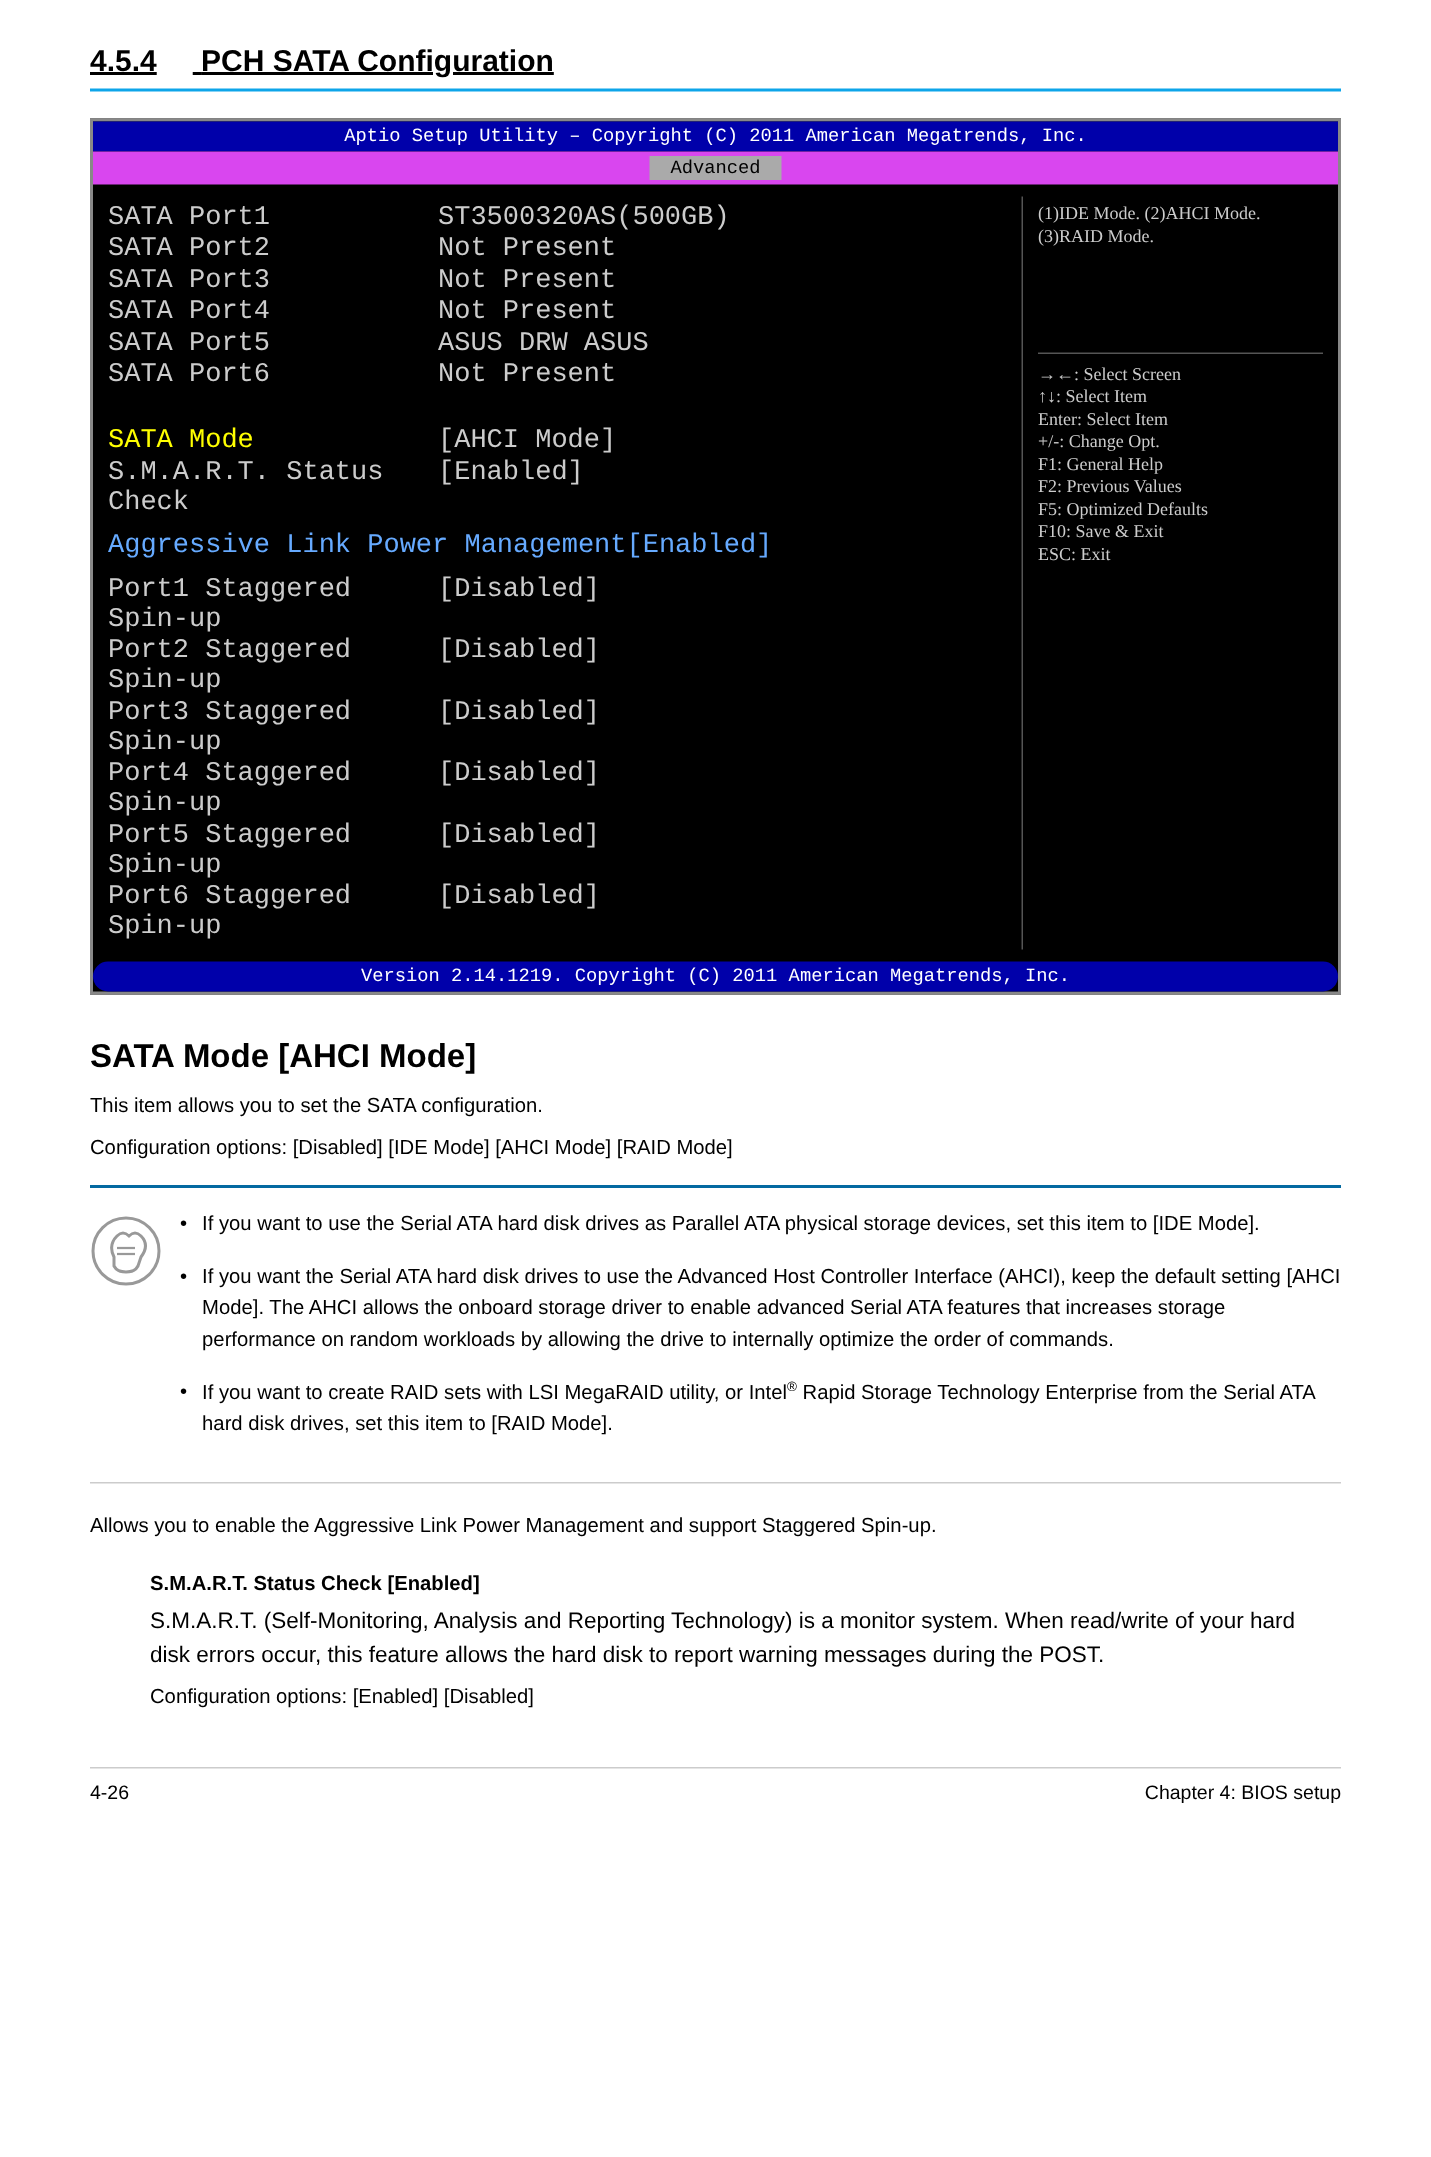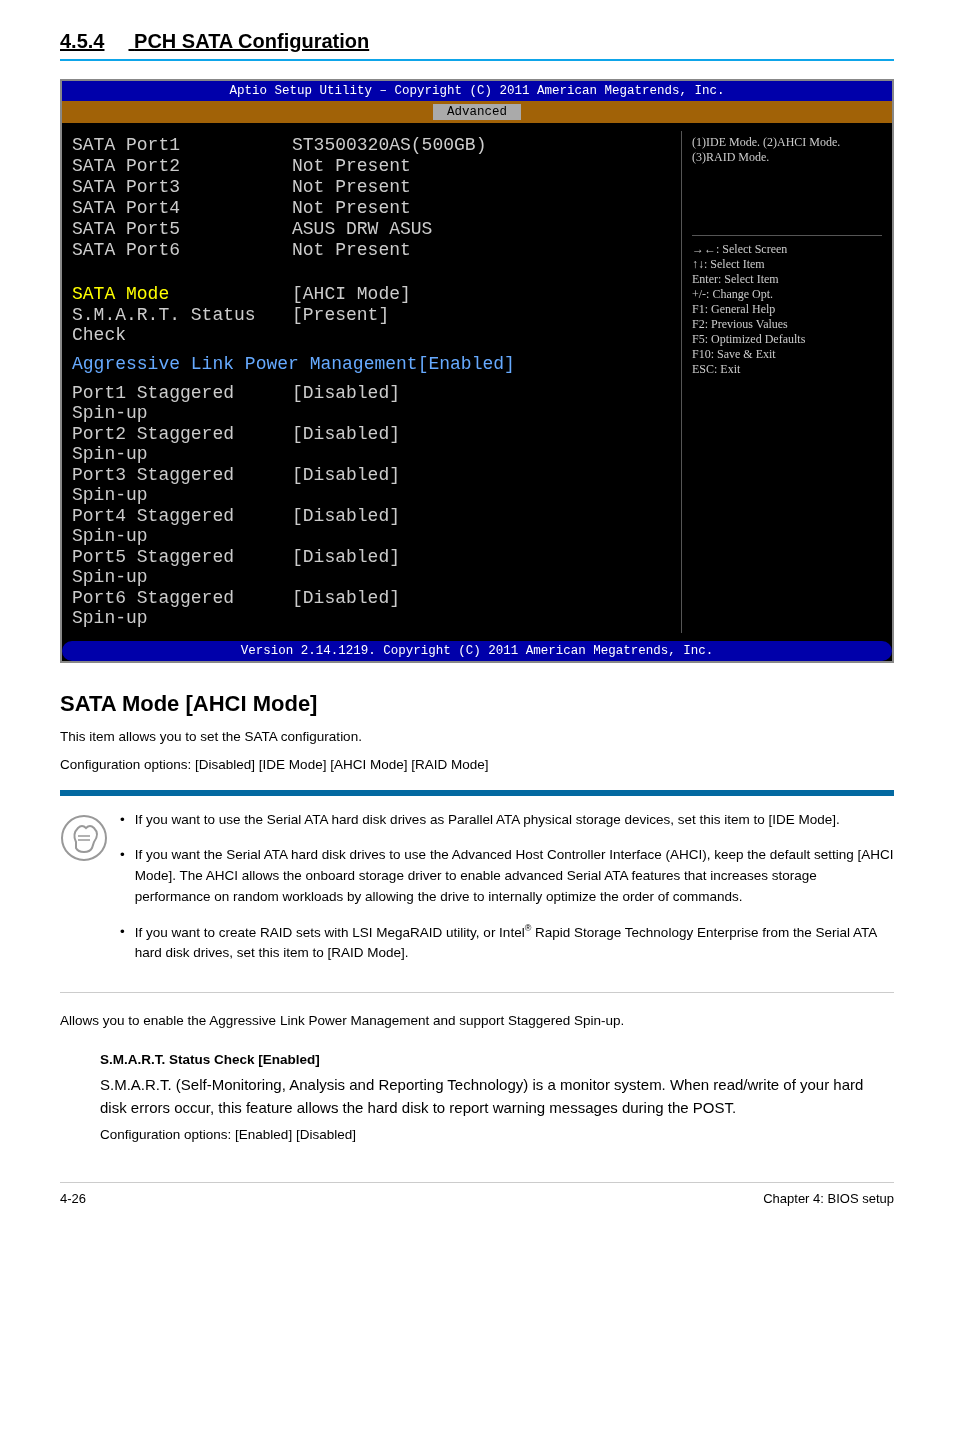--- a/index.html
+++ b/index.html
@@ -39,21 +39,21 @@
     .bios-topbar {
       background: #00a;
       color: #fff;
       text-align: center;
       padding: 3px 6px;
       font-family: 'Courier New', Courier, monospace;
       font-size: 12.5px;
     }
 
     .bios-tabbar {
-      background: #a16207;
+      background: #d946ef;
       text-align: center;
       padding: 3px 0;
     }
     .bios-tab {
       display: inline-block;
       background: #aaa;
       color: #000;
       padding: 1px 14px;
       font-family: 'Courier New', Courier, monospace;
       font-size: 12.5px;
@@ -131,21 +131,21 @@
 
     .doc-options {
       font-size: 13.5px;
       margin-bottom: 18px;
       color: #000;
     }
 
     .doc-note-box {
       display: flex;
       align-items: flex-start;
-      border-top: 6px solid #0369a1;
+      border-top: 2px solid #0369a1;
       border-bottom: 1px solid #ccc;
       padding: 14px 0;
       margin-bottom: 18px;
     }
 
     .doc-note-icon {
       width: 60px;
       flex-shrink: 0;
       font-size: 32px;
       color: #888;
@@ -272,21 +272,21 @@
 
       <div class="bios-section-gap"></div>
 
       <div class="bios-row">
         <span class="label bios-highlighted">SATA Mode</span>
         <span class="value bios-highlighted">[AHCI Mode]</span>
       </div>
 
       <div class="bios-row">
         <span class="label">S.M.A.R.T. Status Check</span>
-        <span class="value">[Present]</span>
+        <span class="value">[Enabled]</span>
       </div>
 
       <div class="bios-section-gap"></div>
 
       <div class="bios-row bios-blue-text">
         <span>Aggressive Link Power Management[Enabled]</span>
       </div>
 
       <div class="bios-section-gap"></div>
 

